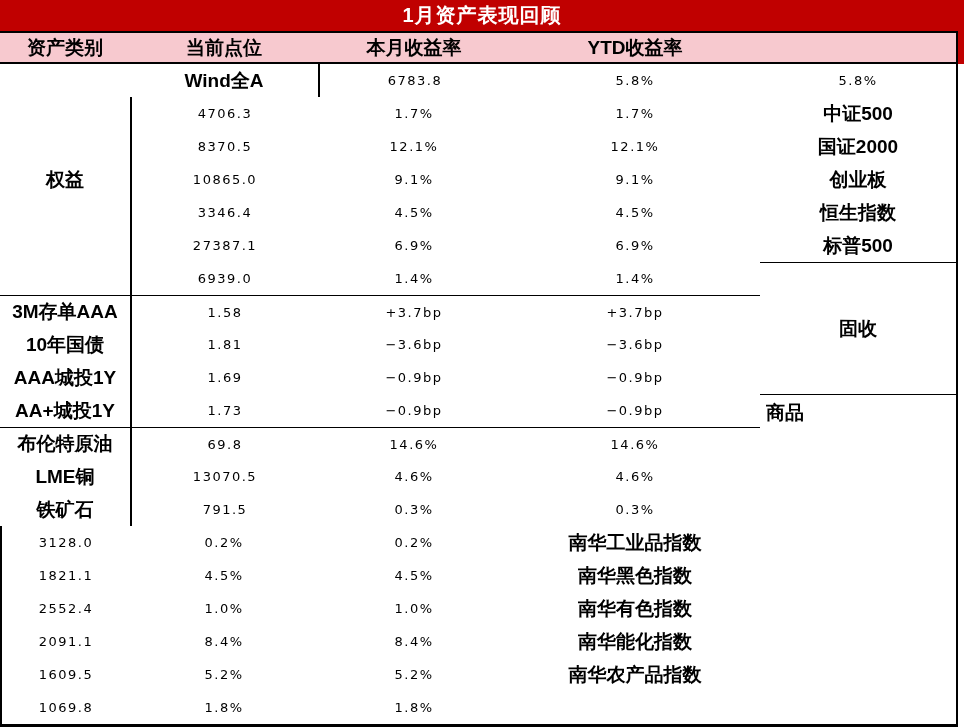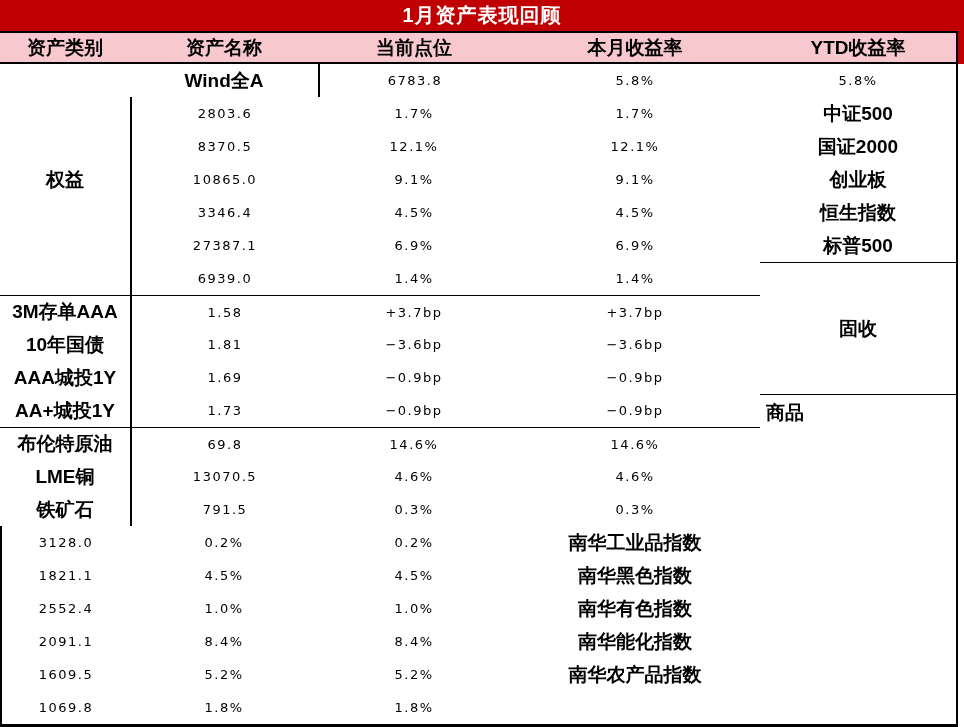--- a/index.html
+++ b/index.html
@@ -45,39 +45,38 @@
 
 <div class="stage">
 
   <div class="titlebar">
     <span class="t">1月资产表现回顾</span>
   </div>
   <div class="line1"></div>
 
   <div class="headrow">
     <div class="hc">资产类别</div>
-    <div class="hc">资产名称</div>
     <div class="hc">当前点位</div>
     <div class="hc">本月收益率</div>
     <div class="hc">YTD收益率</div>
   </div>
   <div class="line2"></div>
   <div class="redsliver"></div>
   <div class="rightline"></div>
 
   <div class="bodygrid">
 
     <div class="cell cat span7">权益</div>
 
     <div class="cell name">Wind全A</div>
     <div class="cell num c3">6783.8</div>
     <div class="cell num">5.8%</div>
     <div class="cell num">5.8%</div>
 
-    <div class="cell num c3">2803.6</div>
+    <div class="cell num c3">4706.3</div>
     <div class="cell num">1.7%</div>
     <div class="cell num">1.7%</div>
 
     <div class="cell name">中证500</div>
     <div class="cell num c3">8370.5</div>
     <div class="cell num">12.1%</div>
     <div class="cell num">12.1%</div>
 
     <div class="cell name">国证2000</div>
     <div class="cell num c3">10865.0</div>

